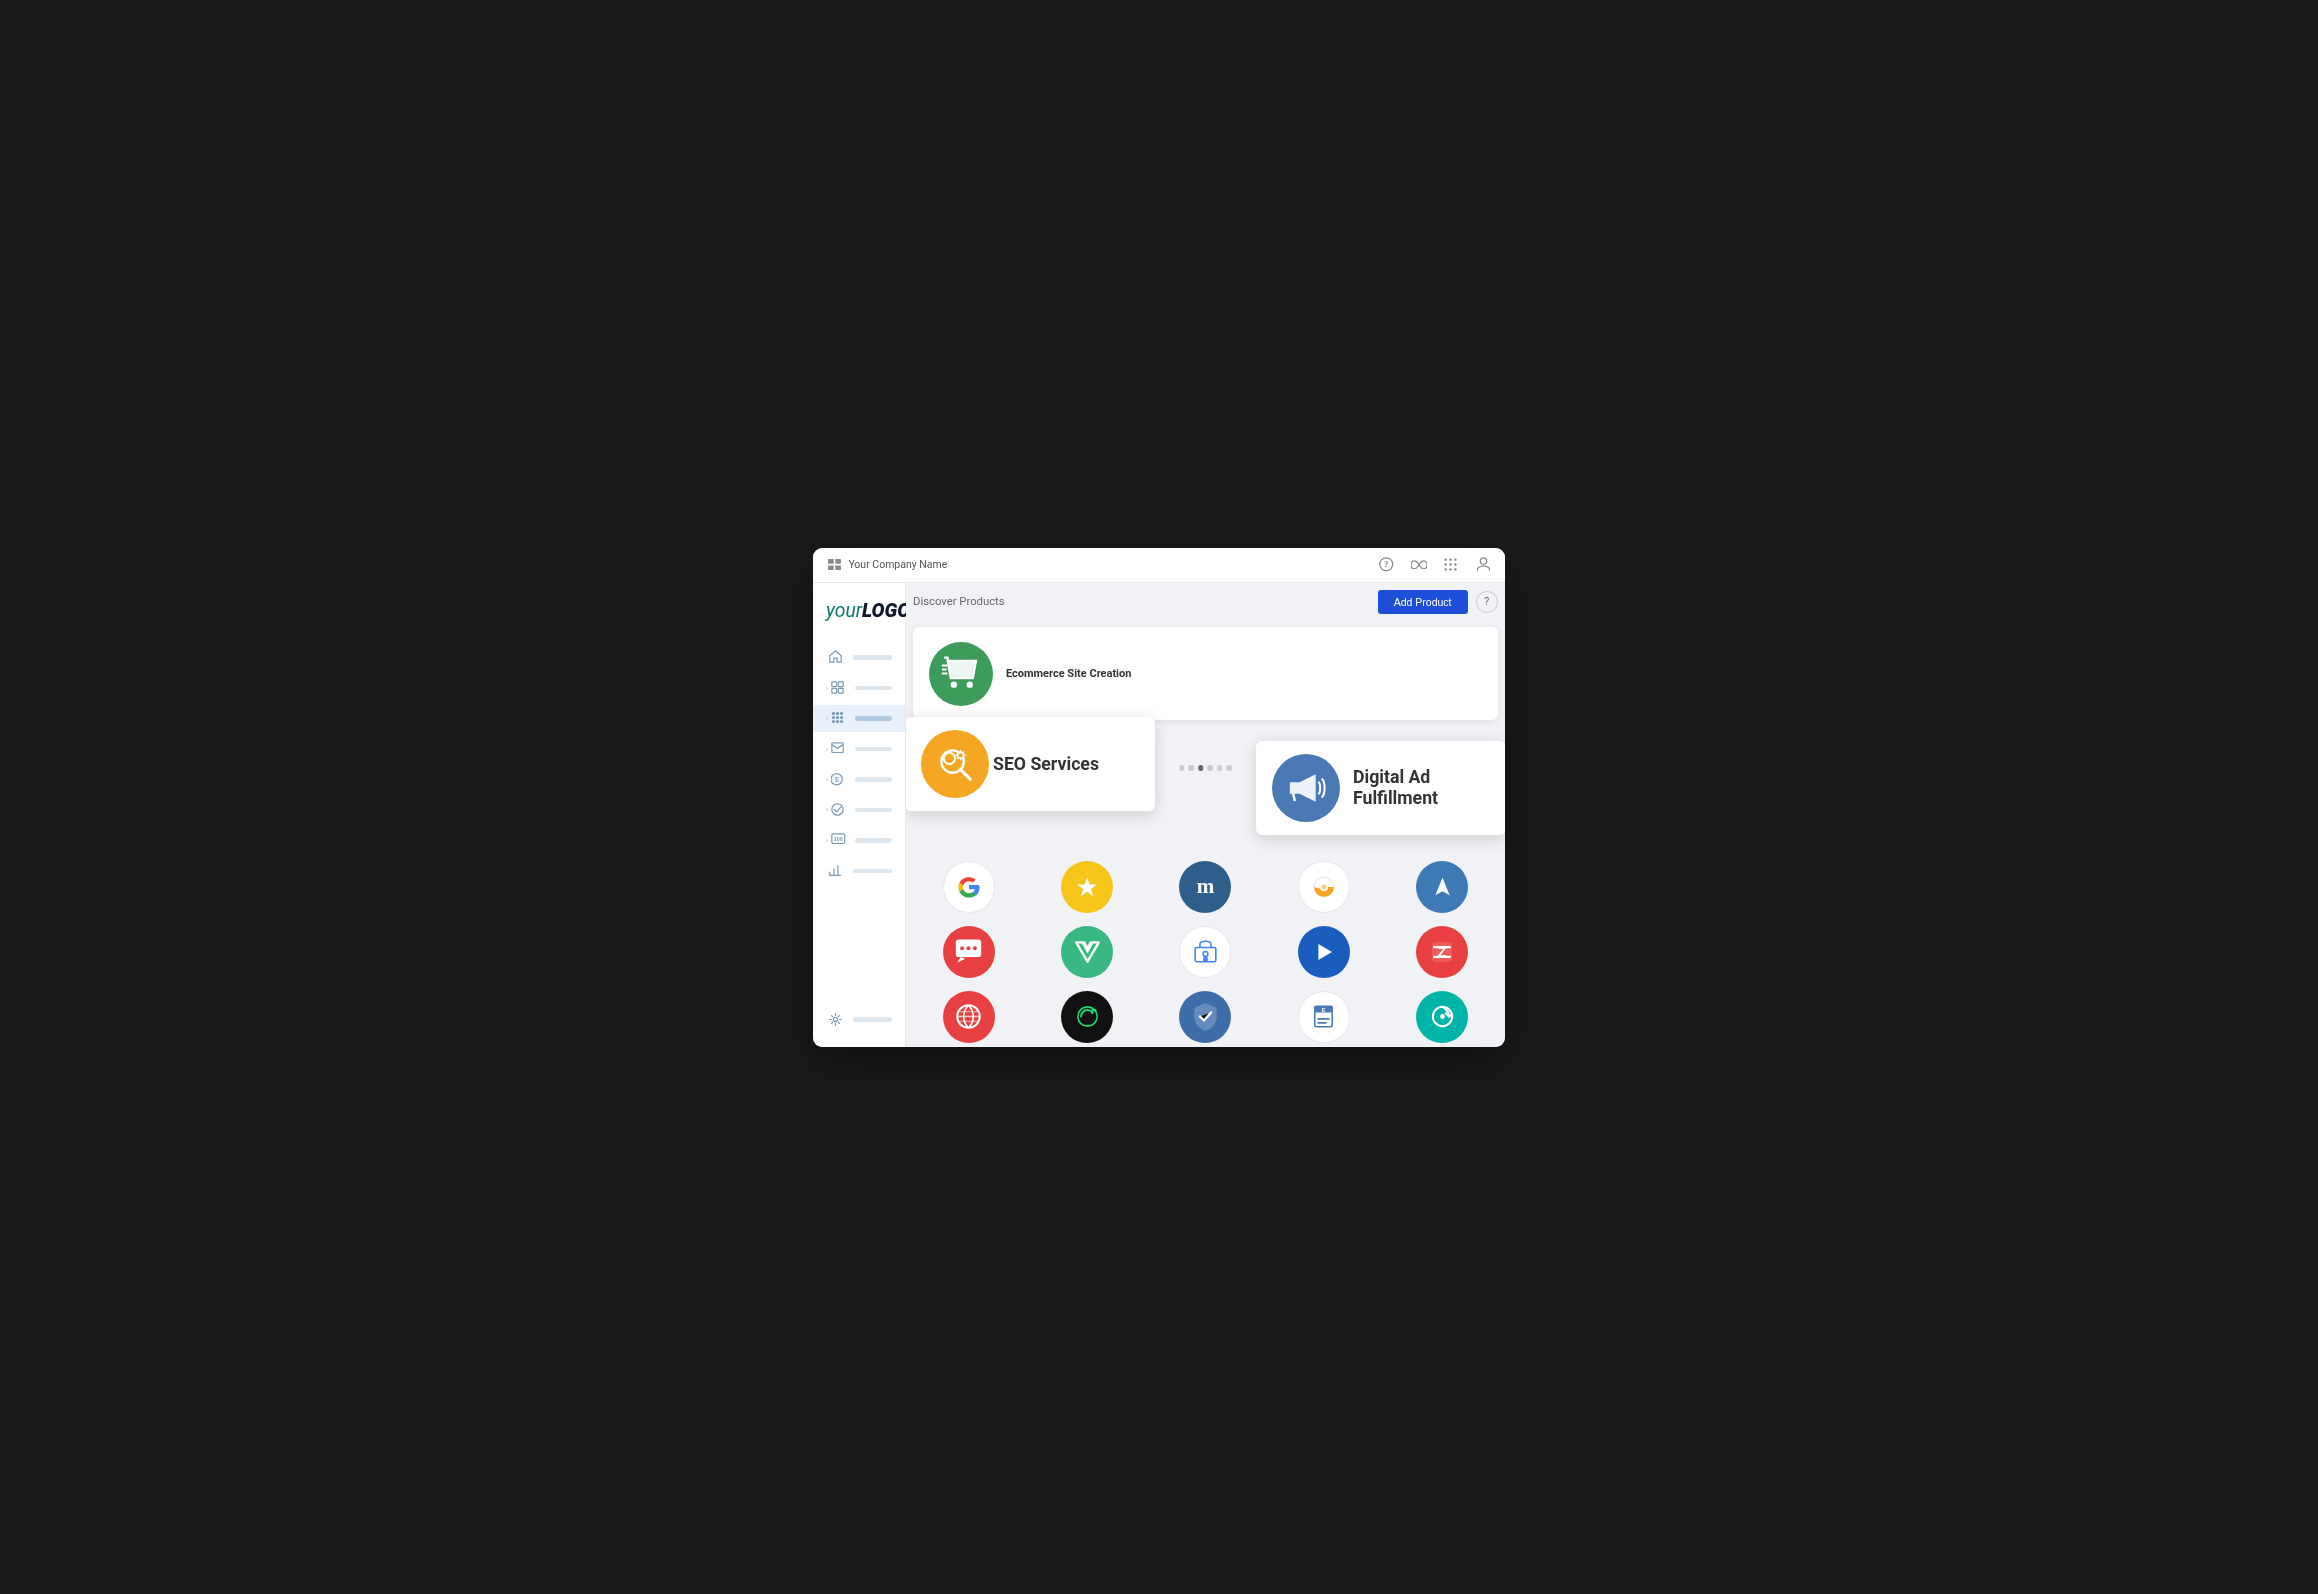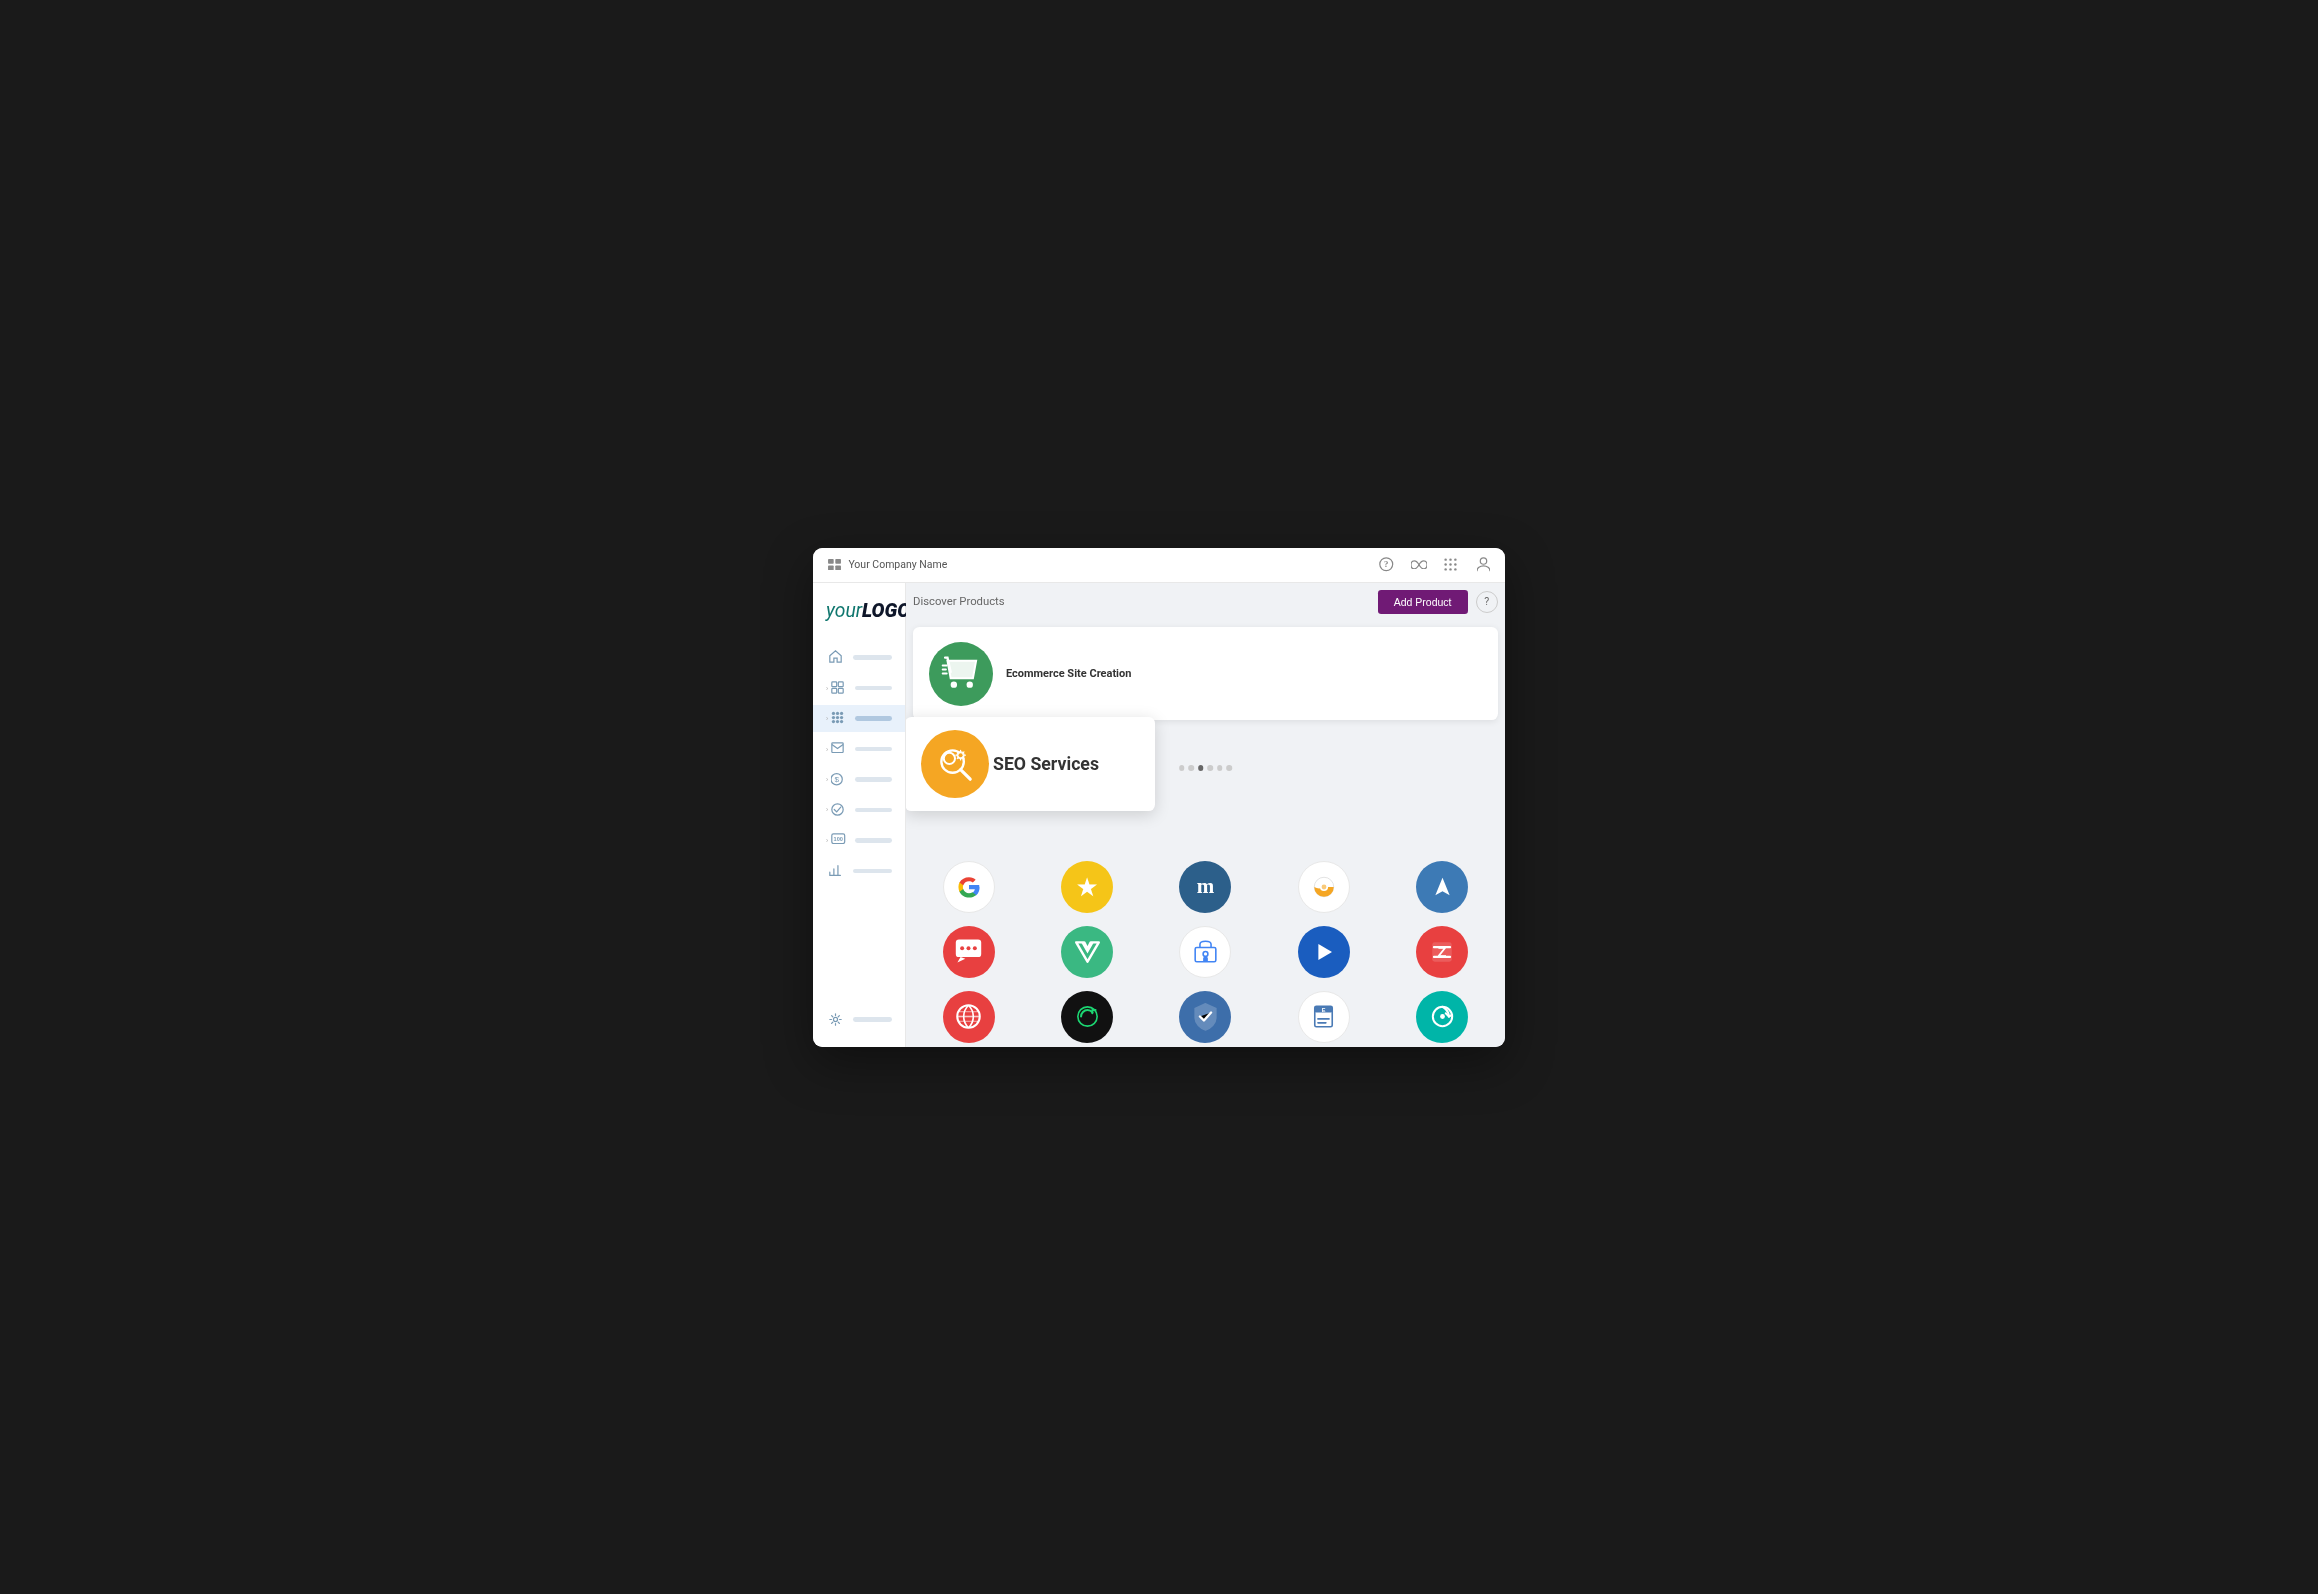--- a/index.html
+++ b/index.html
@@ -196,21 +196,21 @@
       font-weight: 400;
     }
 
     .header-actions {
       display: flex;
       align-items: center;
       gap: 8px;
     }
 
     .add-product-btn {
-      background: #701a75;
+      background: #1d4ed8;
       color: white;
       border: none;
       border-radius: 3.2px;
       padding: 6.4px 16px;
       font-size: 10.5px;
       font-weight: 500;
       cursor: pointer;
       white-space: nowrap;
     }
 
@@ -586,20 +586,34 @@
 
           <div class="dots-row" style="position:absolute; left:50%; transform:translateX(-50%); top:32px; display:flex; gap:4px;">
             <div class="dot" style="width:5.6px;height:5.6px;border-radius:50%;background:#ccc;"></div>
             <div class="dot" style="width:5.6px;height:5.6px;border-radius:50%;background:#ccc;"></div>
             <div class="dot active" style="width:5.6px;height:5.6px;border-radius:50%;background:#666;"></div>
             <div class="dot" style="width:5.6px;height:5.6px;border-radius:50%;background:#ccc;"></div>
             <div class="dot" style="width:5.6px;height:5.6px;border-radius:50%;background:#ccc;"></div>
             <div class="dot" style="width:5.6px;height:5.6px;border-radius:50%;background:#ccc;"></div>
           </div>
 
+          <div class="floating-card floating-card-digital" style="position:absolute; right:-8px; top:8px; width:250px; z-index:9; background:white; border-radius:6.4px; padding:13px 16px; display:flex; align-items:center; gap:13px; box-shadow:0 3.2px 16px rgba(0,0,0,0.15);">
+            <div class="floating-icon digital-ad-icon" style="width:68px; height:68px; border-radius:50%; background:#4a7ab5; display:flex; align-items:center; justify-content:center; flex-shrink:0;">
+              <svg width="42" height="34" viewBox="0 0 52 42" fill="none">
+
+                <path d="M6 14H18L38 4V38L18 28H6V14Z" fill="white" opacity="0.9"></path>
+
+                <path d="M42 14C44 16 44 26 42 28" stroke="white" stroke-width="2.5" stroke-linecap="round" fill="none"></path>
+                <path d="M46 10C50 14 50 28 46 32" stroke="white" stroke-width="2.5" stroke-linecap="round" fill="none"></path>
+
+                <path d="M10 28L12 36" stroke="white" stroke-width="3" stroke-linecap="round"></path>
+              </svg>
+            </div>
+            <div class="floating-card-title">Digital Ad Fulfillment</div>
+          </div>
         </div>
 
         <div class="product-grid" style="margin-top: 16px;">
 
           <div class="product-item">
             <div class="product-circle" style="background:white;border:1.6px solid #e8e8e8;width:52px;height:52px;border-radius:50%;display:flex;align-items:center;justify-content:center;">
               <svg width="26" height="26" viewBox="0 0 32 32">
                 <path d="M28.8 16.3c0-1-.1-2-.3-2.9H16v5.5h7.2c-.3 1.7-1.3 3.1-2.8 4v3.3h4.5c2.7-2.4 4.2-6 4.2-10z" fill="#4285f4"></path>
                 <path d="M16 29c3.6 0 6.6-1.2 8.8-3.2l-4.5-3.3c-1.2.8-2.7 1.2-4.3 1.2-3.3 0-6.1-2.2-7.1-5.2H4.3v3.4C6.5 26.5 11 29 16 29z" fill="#34a853"></path>
                 <path d="M8.9 18.5c-.3-.8-.4-1.6-.4-2.5s.1-1.7.4-2.5v-3.4H4.3C3.5 11.8 3 13.8 3 16s.5 4.2 1.3 5.9l4.6-3.4z" fill="#fbbc04"></path>

